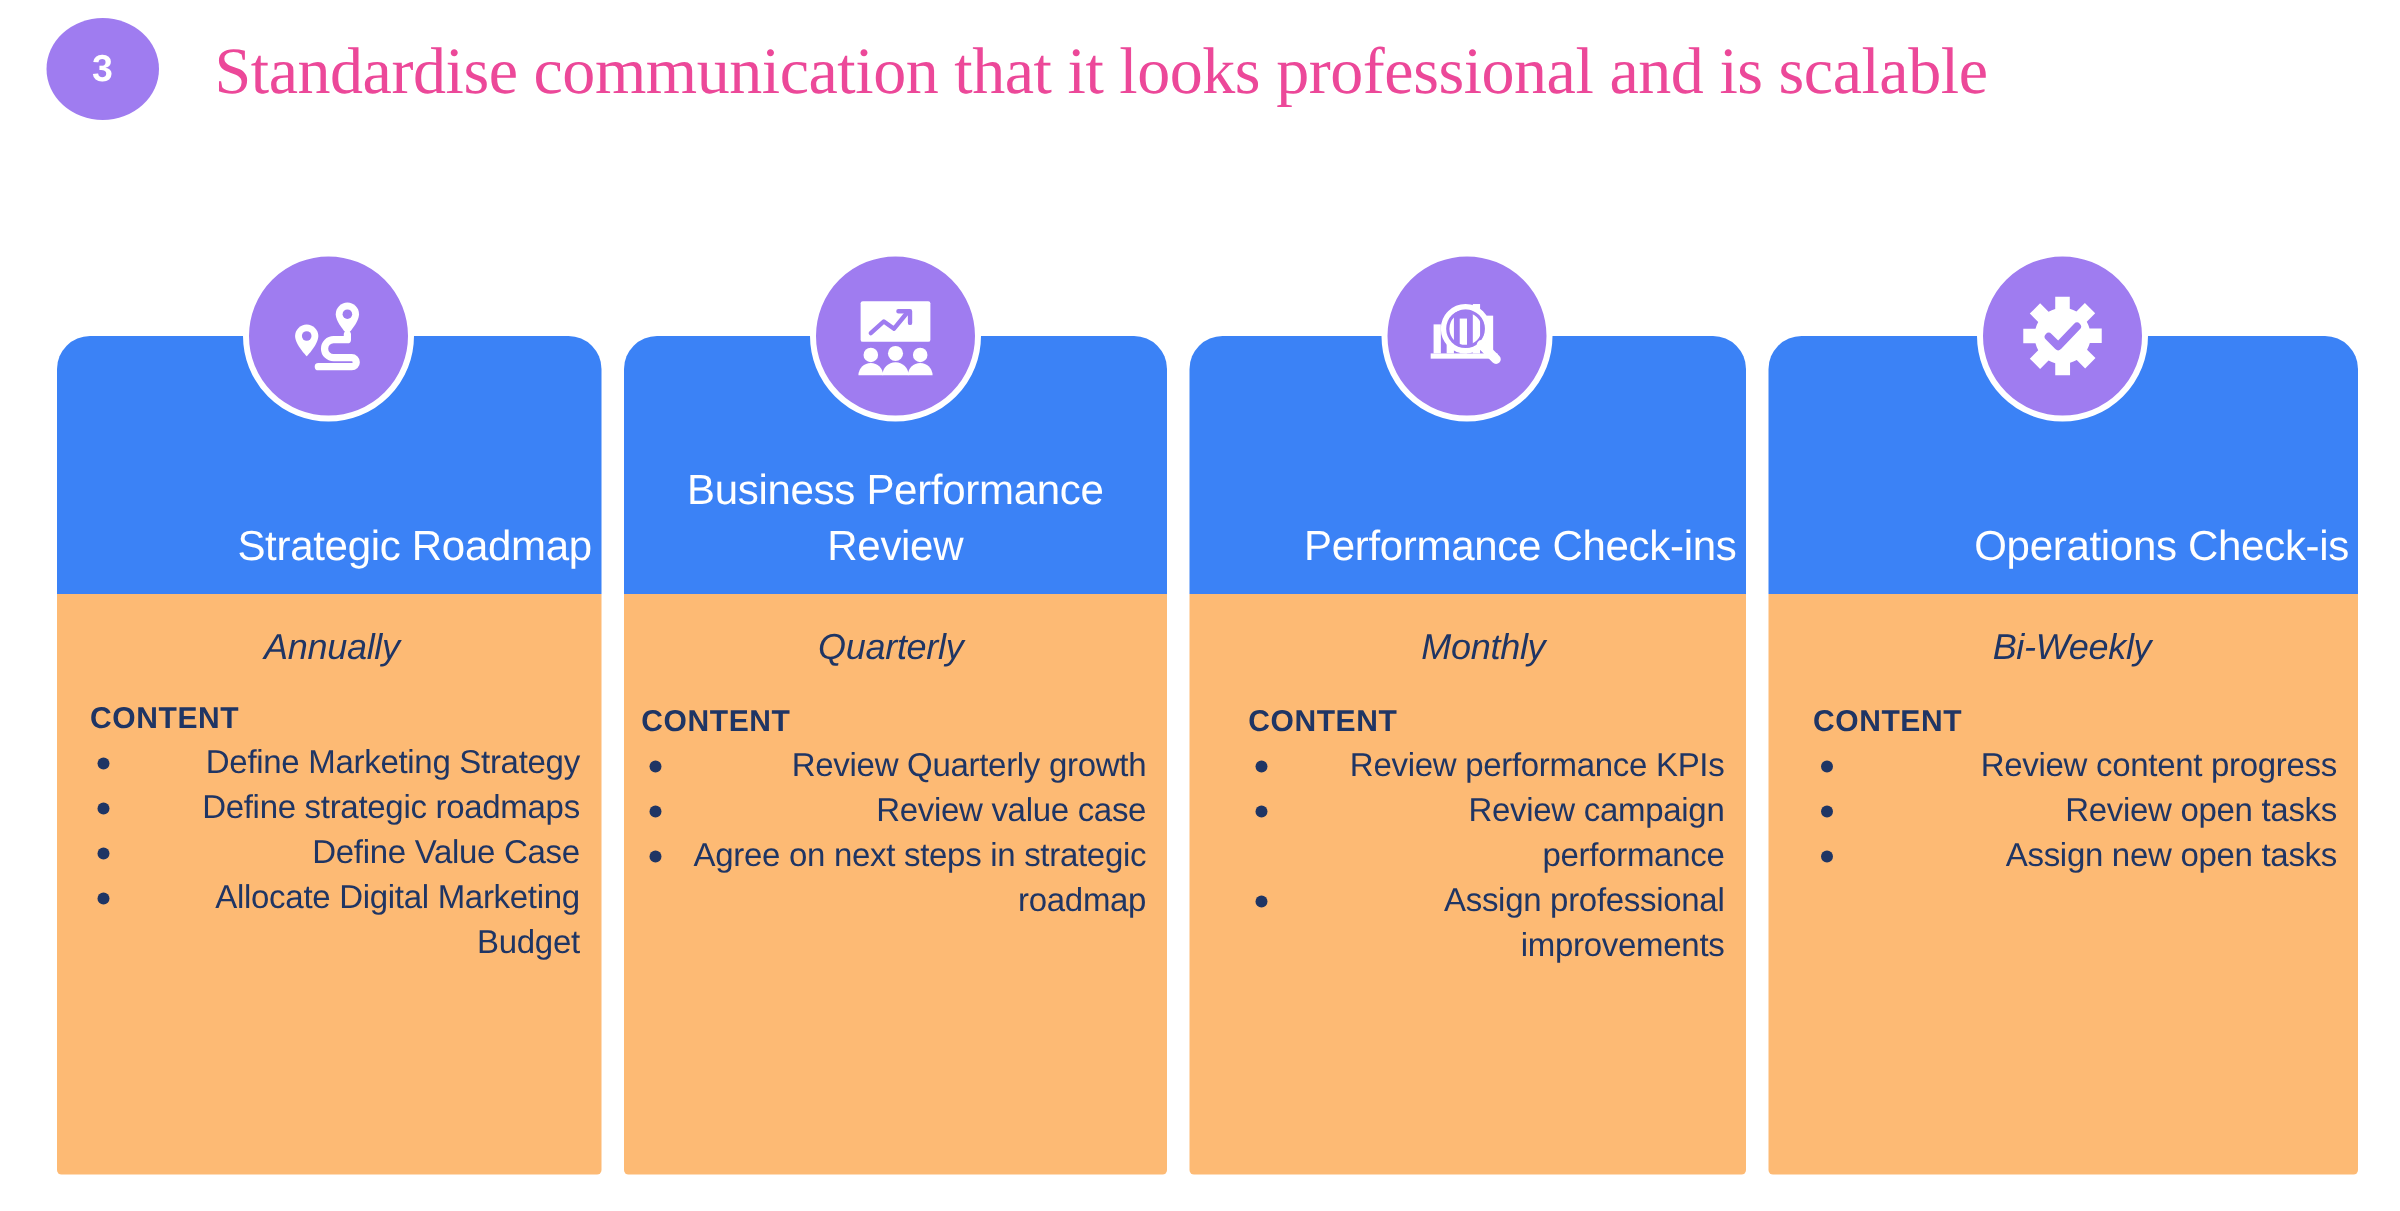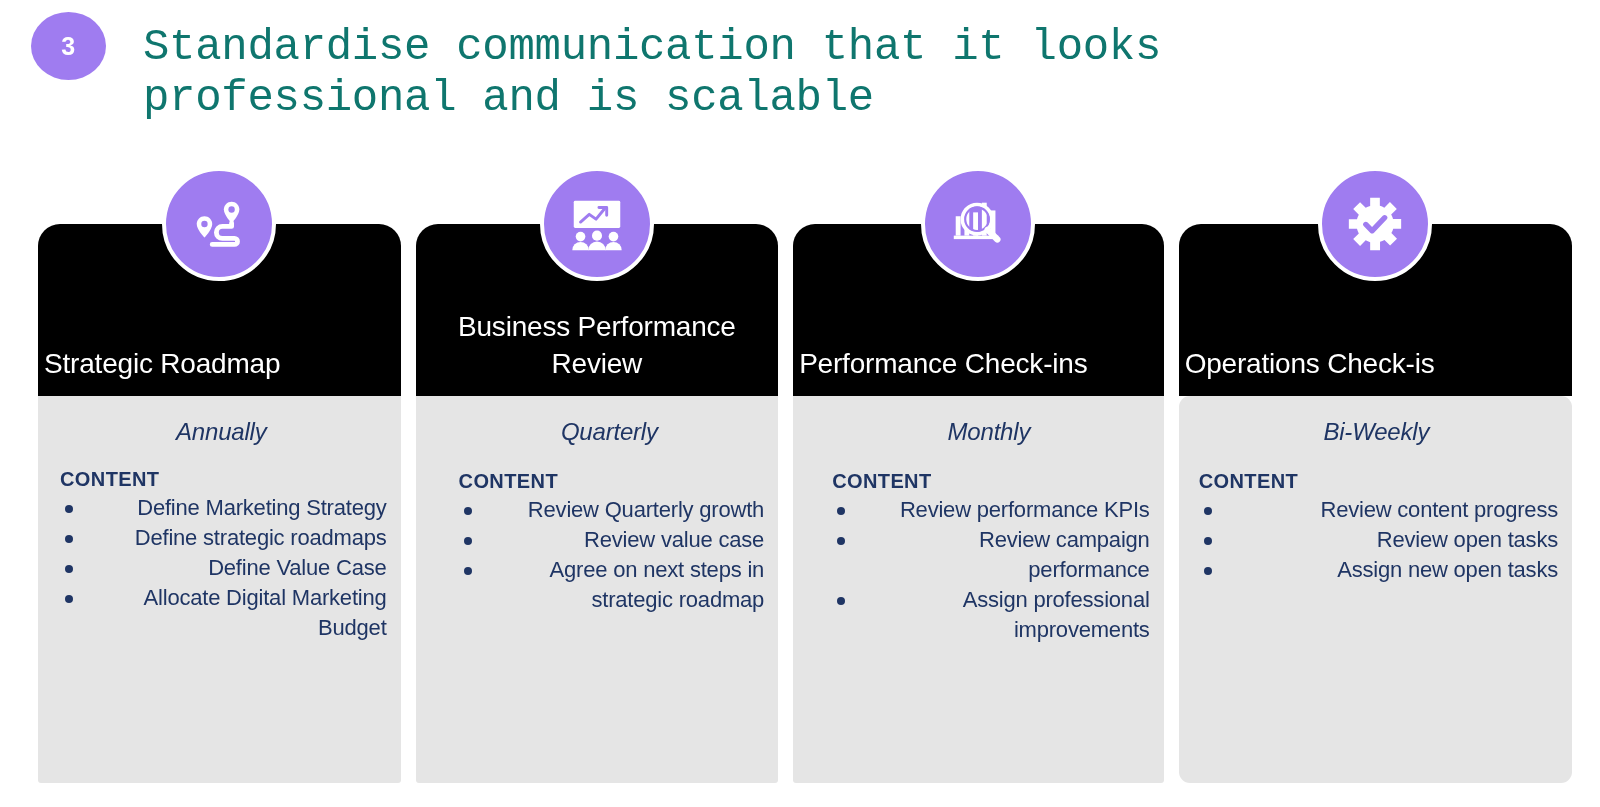--- a/index.html
+++ b/index.html
@@ -20,26 +20,26 @@
     background:#9f7cf0;
     display:flex; align-items:center; justify-content:center;
   }
   .badge-num {
     color:#ffffff; font-size:25px; font-weight:700;
     font-family:"Liberation Sans", sans-serif;
     letter-spacing:0.5px;
   }
   .title {
     position:absolute; left:143px; top:22px; width:1300px;
-    color:#0f766e;
+    color:#ec4899;
     font-size:44px;
     line-height:51px;
     font-weight:400;
     letter-spacing:-0.3px;
-    font-family:Liberation Mono, monospace;
+    font-family:Liberation Serif, serif;
   }
 
   
   .cards {
     position:absolute;
     left:38px; top:224px;
     width:1534px;
     display:flex;
     gap:15px;
   }
@@ -49,25 +49,25 @@
     height:559px;
   }
   .card.c1 { width:365px; }
   .card.c2 { width:365px; }
   .card.c3 { width:373px; }
   .card.c4 { width:396px; }
 
   .card-head {
     position:relative;
     height:172px;
-    background:#000000;
+    background:#3b82f6;
     border-radius:22px 22px 0 0;
     display:flex;
     align-items:flex-end;
-    justify-content:flex-start;
+    justify-content:flex-end;
     padding-bottom:14px;
   }
   .card-title {
     color:#ffffff;
     font-size:28px;
     line-height:37px;
     text-align:center;
     font-weight:400;
     letter-spacing:-0.2px;
     padding:0 6px;
@@ -81,21 +81,21 @@
     border-radius:50%;
     background:#9f7cf0;
     border:4px solid #ffffff;
     display:flex; align-items:center; justify-content:center;
     z-index:3;
   }
   .icon-circle svg { width:62px; height:62px; display:block; }
 
   .card-body {
     flex:1;
-    background:#e5e5e5;
+    background:#fdba74;
     border-radius:0 0 3px 3px;
     padding:22px 14px 10px 18px;
   }
   .cadence {
     color:#1f3564;
     font-size:24px;
     font-style:italic;
     font-weight:400;
     text-align:center;
     margin:0 auto 22px auto;
@@ -121,23 +121,23 @@
   ul.bullets li::before {
     content:"";
     position:absolute;
     left:9px; top:12px;
     width:8px; height:8px;
     border-radius:50%;
     background:#1f3564;
   }
 
   
-  .card.c2 .card-body { padding-left:39px; }
+  .card.c2 .card-body { padding-left:8px; }
   .card.c3 .card-body { padding-left:35px; }
-  .card.c4 .card-body { padding-left:16px;border-radius:11px; }
+  .card.c4 .card-body { padding-left:26px; }
   .card.c2 .cadence, .card.c3 .cadence, .card.c4 .cadence { margin-bottom:24px; }
 </style>
 </head>
 <body>
 
 <div class="header">
   <div class="badge">
     <span class="badge-num">3</span>
   </div>
   <h1 class="title">Standardise communication that it looks professional and is scalable</h1>

